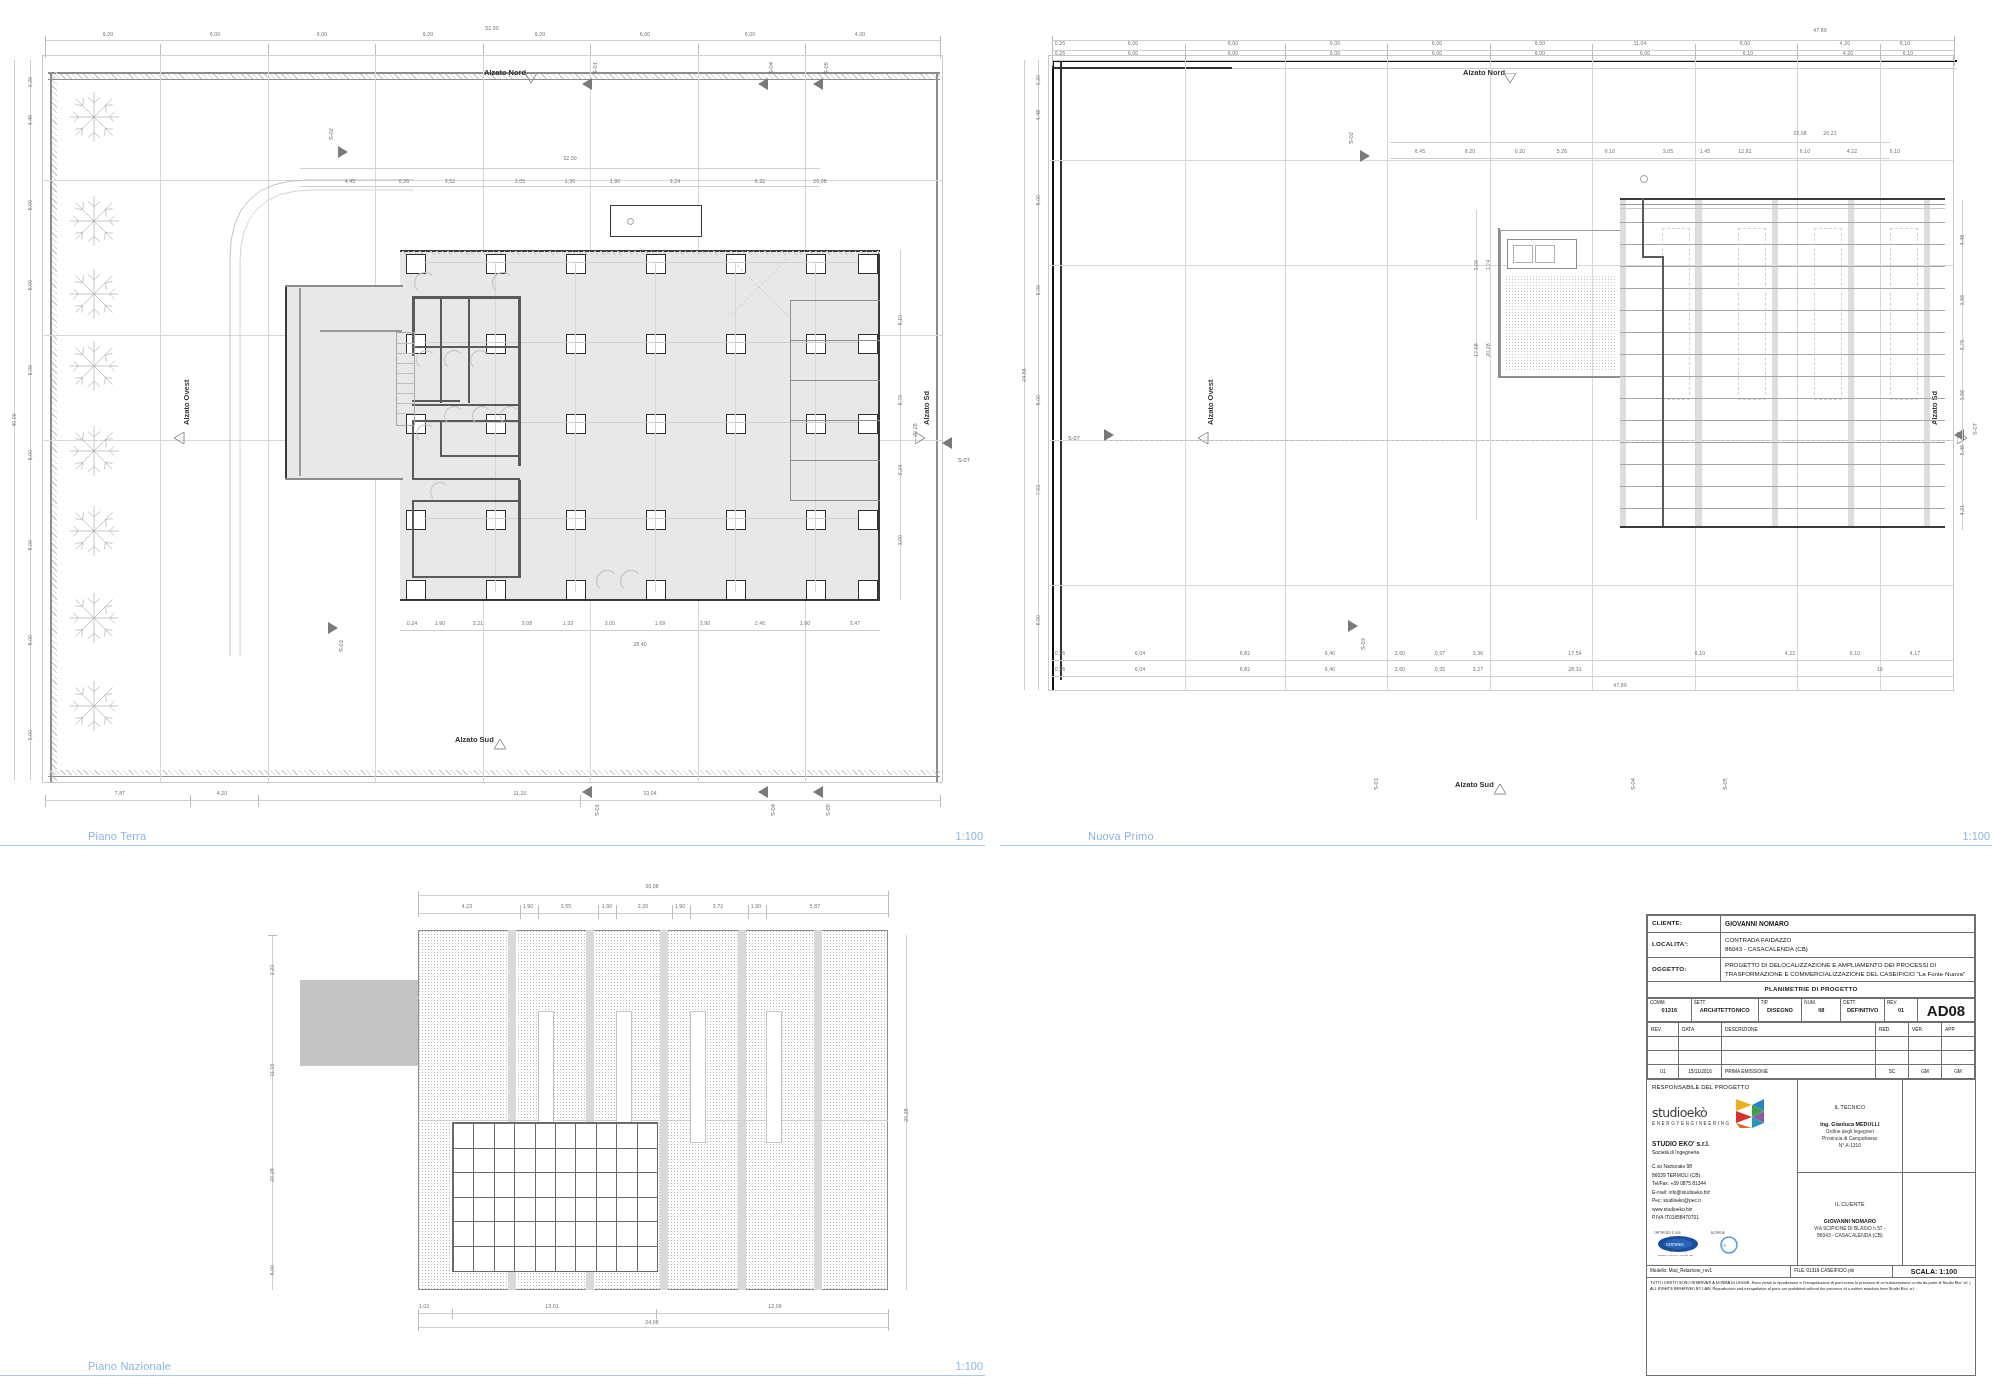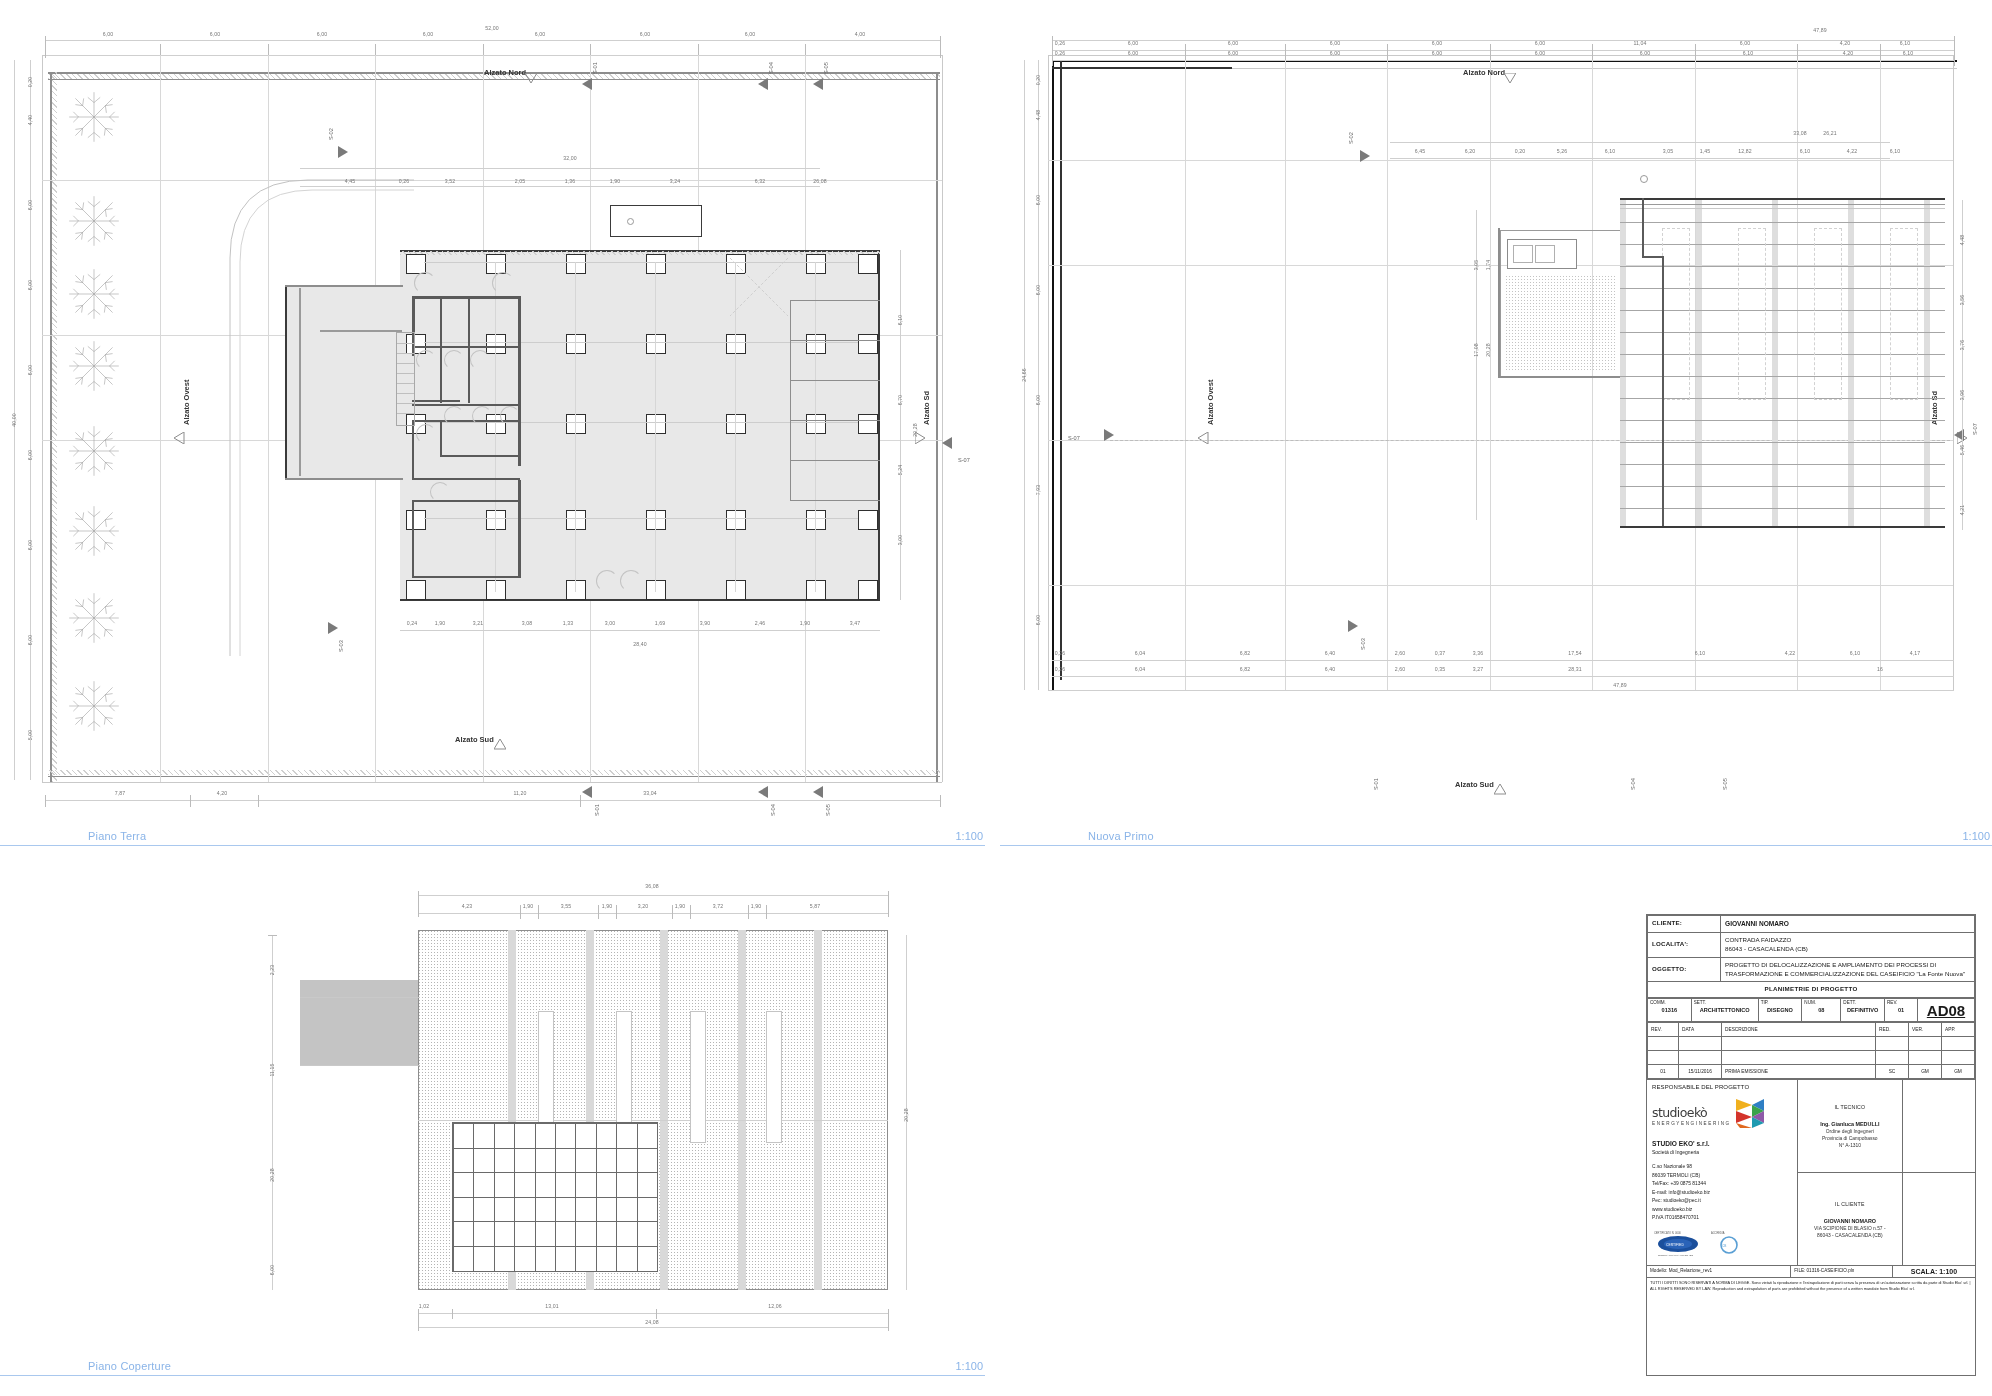--- a/index.html
+++ b/index.html
@@ -897,21 +897,21 @@
     <div class="dimtxt" style="left:775px;top:428px;">12,06</div>
     <div class="dimline" style="left:418px;top:452px;width:470px;"></div>
     <div class="dimtxt" style="left:652px;top:444px;">24,08</div>
     <div class="tick" style="left:418px;top:434px;height:22px;"></div>
     <div class="tick" style="left:452px;top:434px;height:10px;"></div>
     <div class="tick" style="left:656px;top:434px;height:10px;"></div>
     <div class="tick" style="left:888px;top:434px;height:22px;"></div>
   </div>
 
   <div class="vp-foot" style="left:0;top:500px;width:985px;">
-    <div class="vp-name">Piano Coperture</div>
+    <div class="vp-name">Piano Nazionale</div>
     <div class="vp-scale">1:100</div>
   </div>
 </div>
 
 <div id="titleblock">
 
   <table class="tb-tbl">
     <tbody>
         <tr>
       <td class="tb-key">CLIENTE:</td>
@@ -952,21 +952,21 @@
         <span class="val">08</span>
       </td>
       <td>
         <span class="lbl">DETT.</span>
         <span class="val">DEFINITIVO</span>
       </td>
       <td style="width:28px;">
         <span class="lbl">REV.</span>
         <span class="val">01</span>
       </td>
-      <td class="big" style="width:52px;text-decoration:underline;">AD08</td>
+      <td class="big" style="width:52px;">AD08</td>
     </tr>
   </tbody>
     </table>
 
   <table class="revtbl">
     <tbody>
         <tr>
       <th style="width:24px;">REV.</th>
       <th style="width:36px;">DATA</th>
       <th>DESCRIZIONE</th>

